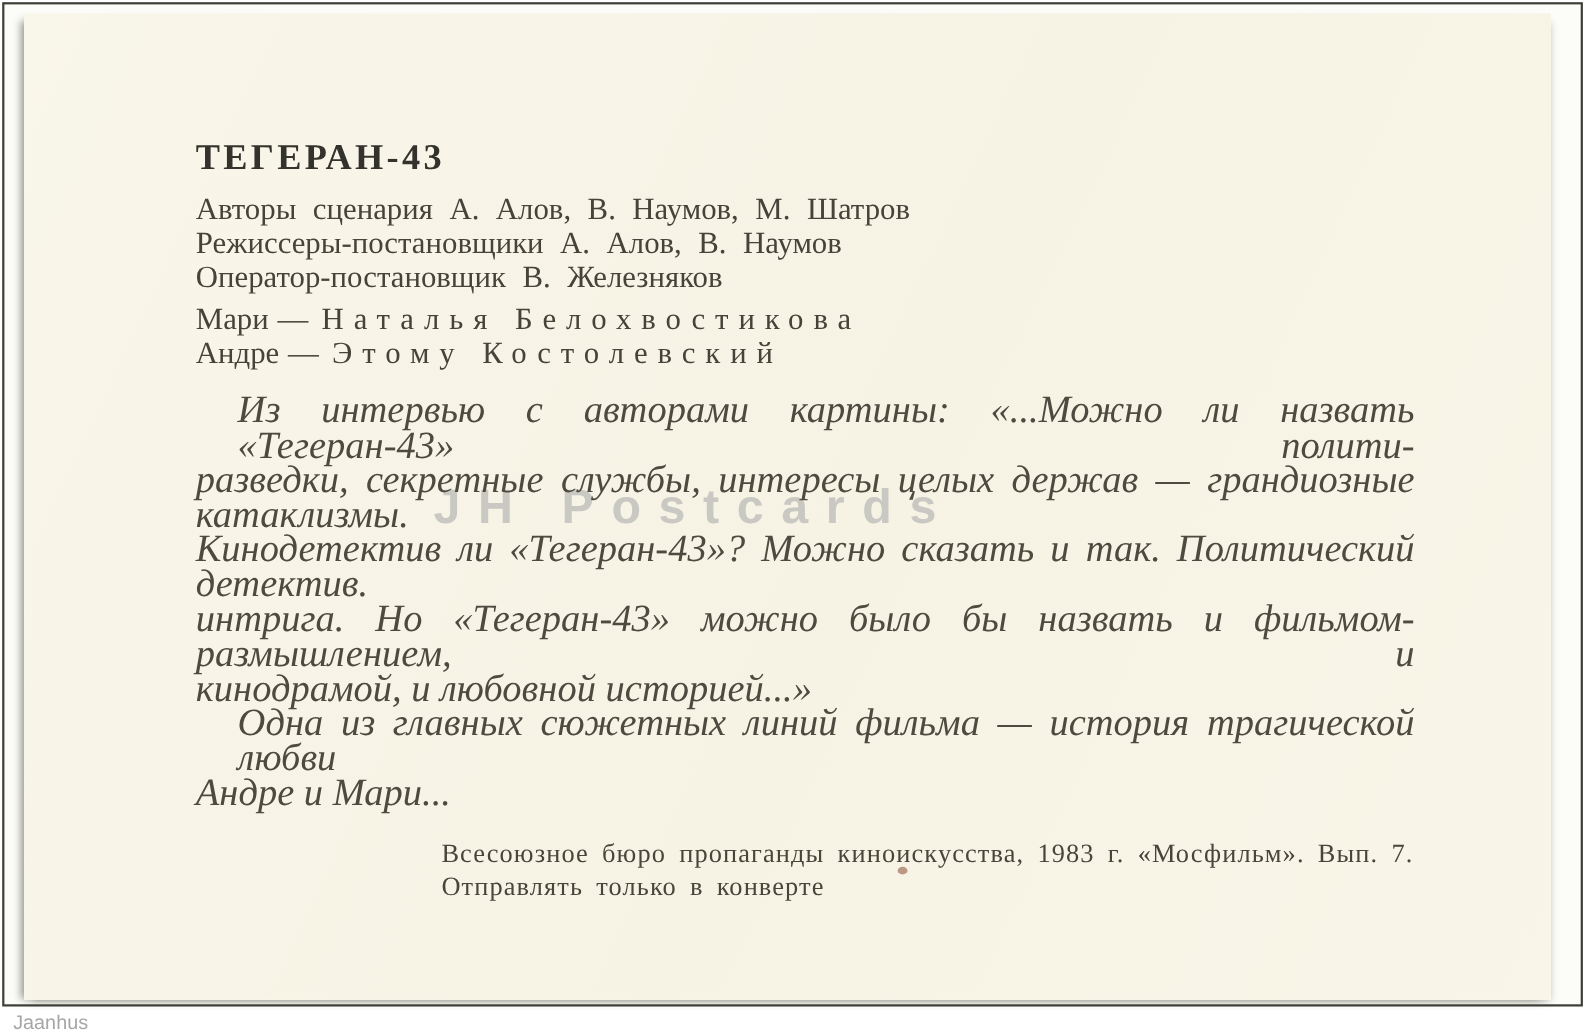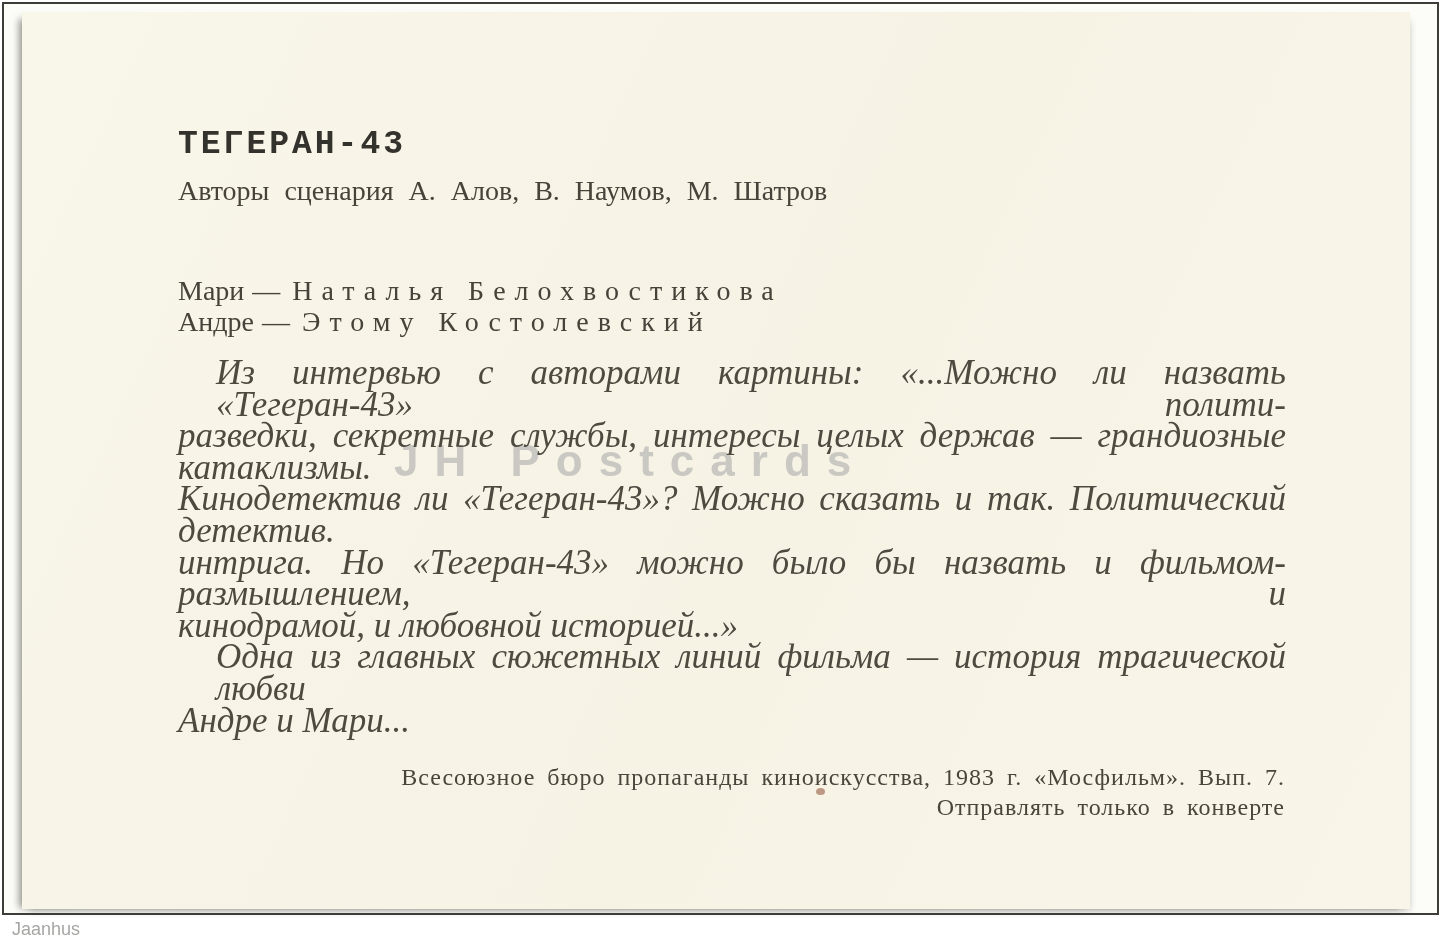--- a/index.html
+++ b/index.html
@@ -11,42 +11,42 @@
     position:absolute;left:2px;top:2px;width:1437px;height:913px;
     border:2px solid #3e3d38;box-sizing:border-box;background:#fcfcf9;
   }
   .card{
     position:absolute;left:22px;top:12px;width:1388px;height:897px;
     background:linear-gradient(115deg,#f9f6ea 0%,#f6f3e5 55%,#f9f6e9 100%);
     box-shadow:-7px 3px 7px -4px rgba(70,70,62,.55), 3px 5px 7px -4px rgba(70,70,62,.38);
   }
   .title{
     position:absolute;left:156px;top:114px;margin:0;z-index:2;
-    font-family:Liberation Mono, monospace;font-weight:700;
+    font-family:Liberation Serif, serif;font-weight:700;
     font-size:33px;letter-spacing:3px;color:#34322c;
   }
   .credits{
     position:absolute;left:156px;top:163px;z-index:2;
     font-size:28px;line-height:31px;word-spacing:8px;color:#47433a;
   }
   .cast{
     position:absolute;left:156px;top:263px;z-index:2;
     font-size:28px;line-height:31px;color:#47433a;
   }
   .cast-dash{padding:0 12px 0 8px;}
   .cast-actor{letter-spacing:9px;margin-top:12px;}
   .quote{
     position:absolute;left:156px;top:345px;width:1108px;z-index:2;
     font-style:italic;font-size:35px;line-height:31.6px;color:#4e4a40;
   }
   .qline{text-align:justify;text-align-last:justify;}
   .qline.last{text-align:center;text-align-last:left;}
   .qline.indent{padding-left:38px;}
   .imprint{
-    position:absolute;top:750px;right:125px;z-index:2;text-align:right;
+    position:absolute;top:750px;right:125px;z-index:2;text-align:left;
     font-size:24px;line-height:30px;letter-spacing:1px;word-spacing:5px;color:#49453a;
   }
   .watermark{
     position:absolute;left:372px;top:424px;z-index:1;white-space:nowrap;
     font-family:"Liberation Sans",sans-serif;font-weight:700;
     font-size:44px;letter-spacing:16px;color:#c9c8c2;
   }
   .speck{
     position:absolute;left:794px;top:776px;width:9px;height:7px;z-index:2;
     border-radius:50%;background:#a4705a;opacity:.7;
@@ -68,20 +68,22 @@
   <div class="frame"></div>
 
   <div class="card">
 
     <div class="watermark">JH Postcards</div>
 
     <h1 class="title">ТЕГЕРАН-43</h1>
 
     <div class="credits">
       <div>Авторы сценария А. Алов, В. Наумов, М. Шатров</div>
+      <div>Режиссеры-постановщики А. Алов, В. Наумов</div>
+      <div>Оператор-постановщик В. Железняков</div>
     </div>
 
     <div class="cast">
       <div><span class="cast-role">Мари</span><span class="cast-dash">—</span><span class="cast-actor">Наталья Белохвостикова</span></div>
       <div><span class="cast-role">Андре</span><span class="cast-dash">—</span><span class="cast-actor">Этому Костолевский</span></div>
     </div>
 
     <div class="quote">
       <div class="qline indent">Из интервью с авторами картины: «...Можно ли назвать «Тегеран-43» полити-</div>
       <div class="qline">разведки, секретные службы, интересы целых держав — грандиозные катаклизмы.</div>

